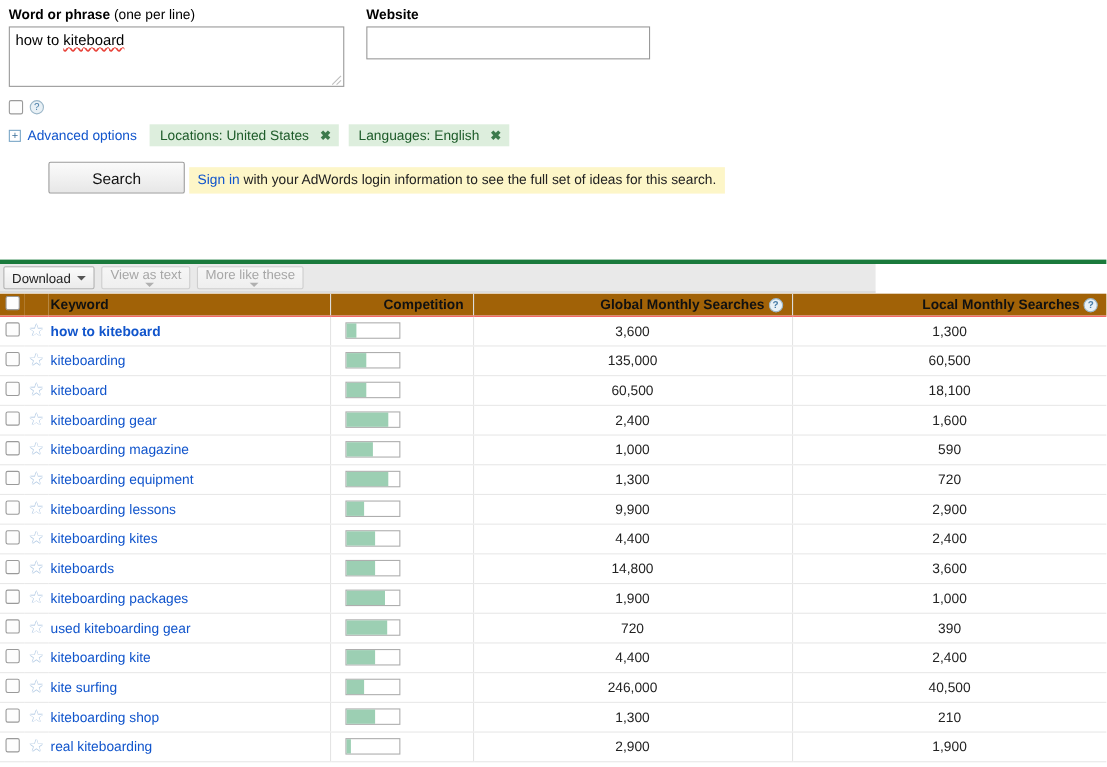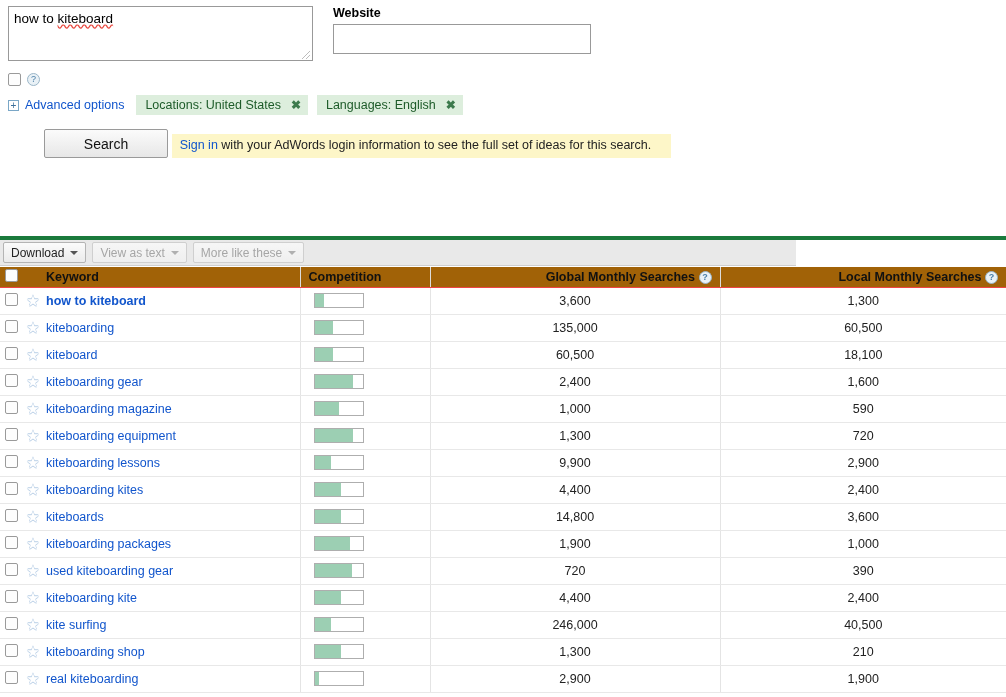--- a/index.html
+++ b/index.html
@@ -140,21 +140,21 @@
     cursor: pointer;
     margin-left: 36px;
   }
 
   .signin-banner {
     margin-top: 12px;
     display: inline-block;
     background: #fdf6c8;
     font-size: 12.5px;
     color: #222;
-    padding: 4px 20px 5px 8px;
+    padding: 4px 8px 5px 8px;
     line-height: 15px;
   }
   .signin-banner a { color: #1155cc; text-decoration: none; }
 
   
   .green-bar {
     position: absolute;
     left: 0; top: 236px;
     width: 1006px; height: 4px;
     background: #1a7a3c;
@@ -181,20 +181,21 @@
     font-size: 12px;
     color: #222;
     cursor: pointer;
     white-space: nowrap;
   }
   .tb-btn.disabled {
     color: #a6a6a6;
     border-color: #cfcfcf;
     background: linear-gradient(#f6f6f6, #efefef);
     cursor: default;
+    flex-direction: column;
   }
   .caret {
     margin-left: 6px;
     width: 0; height: 0;
     border-left: 4px solid transparent;
     border-right: 4px solid transparent;
     border-top: 4px solid #555;
   }
   .tb-btn.disabled .caret { border-top-color: #b0b0b0; }
 
@@ -272,20 +273,23 @@
 <body>
 
 <div class="page">
 
   <div class="panel">
 
 
     <div class="fields">
 
       <div class="field-kw">
+        <div class="field-label">
+          <b>Word or phrase</b><span class="sub"> (one per line)</span>
+        </div>
         <div class="ta-wrap">
           <textarea class="kw-textarea" spellcheck="false" style=""></textarea>
           <div class="ta-text"><span>how to </span><span class="misspell">kiteboard</span></div>
           <svg class="ta-grip" viewBox="0 0 10 10">
             <line x1="9" y1="1" x2="1" y2="9" stroke="#888" stroke-width="1"></line>
             <line x1="9" y1="5" x2="5" y2="9" stroke="#888" stroke-width="1"></line>
           </svg>
         </div>
       </div>
 
@@ -351,21 +355,21 @@
     </colgroup>
     <thead>
       <tr>
         <th style="padding:0 0 0 5px;">
           <span class="cbx"></span>
         </th>
         <th></th>
         <th style="padding-left:2px;">
           <span>Keyword</span>
         </th>
-        <th class="bl" style="">
+        <th class="bl" style="text-align:right;">
           <span>Competition</span>
         </th>
         <th class="bl num">
           <span>Global Monthly Searches</span>
           <span class="help-icon">?</span>
         </th>
         <th class="bl num">
           <span>Local Monthly Searches</span>
           <span class="help-icon">?</span>
         </th>

